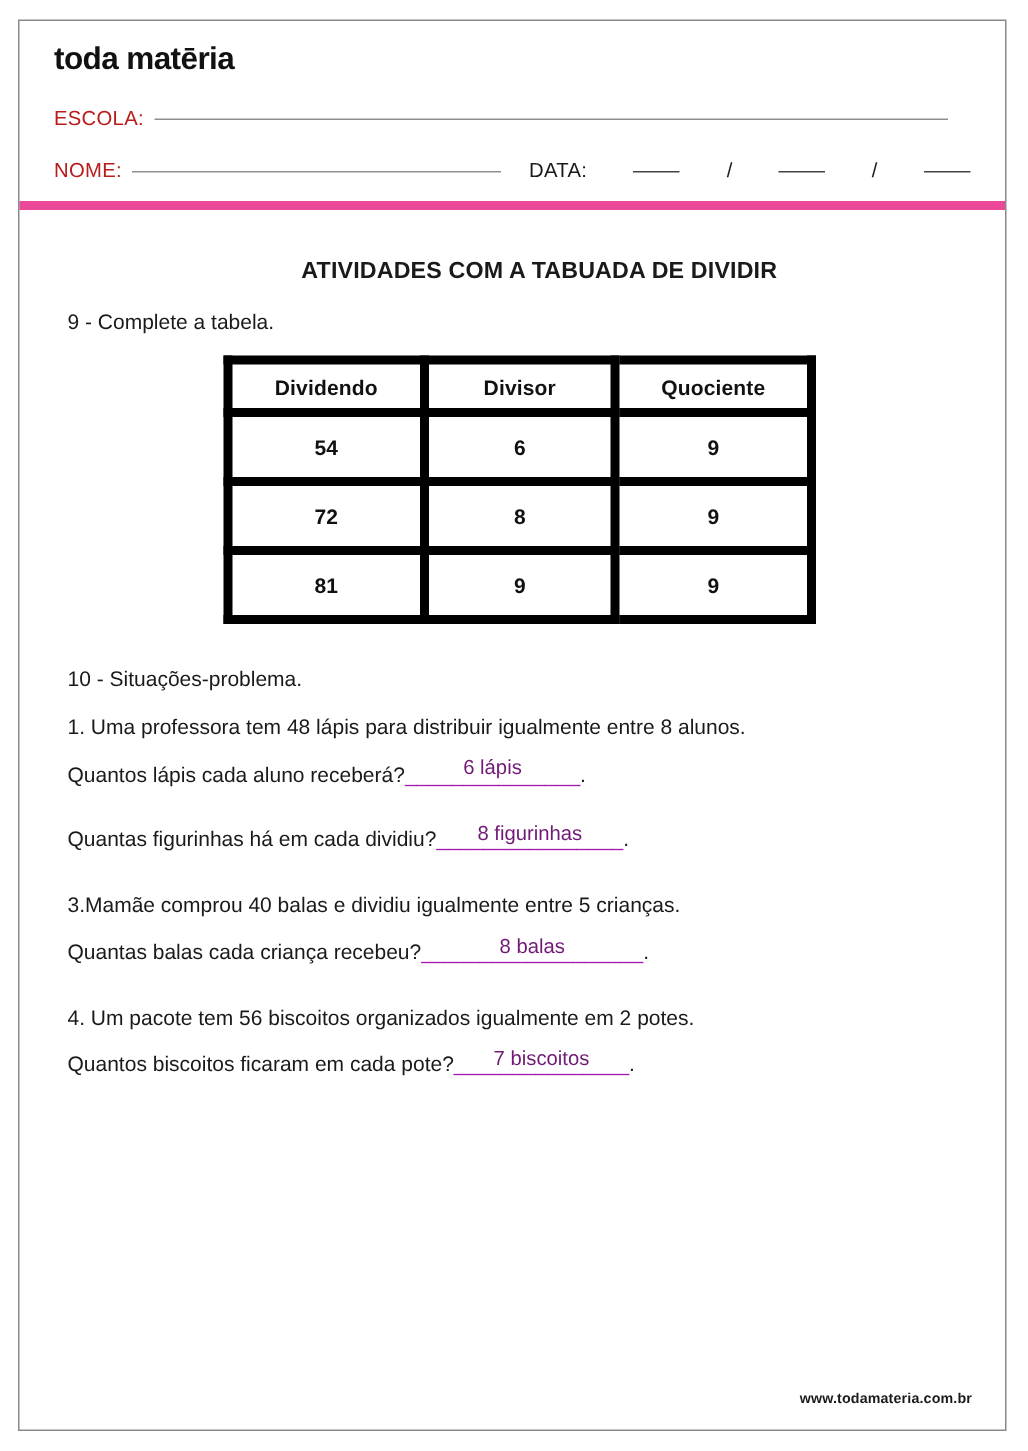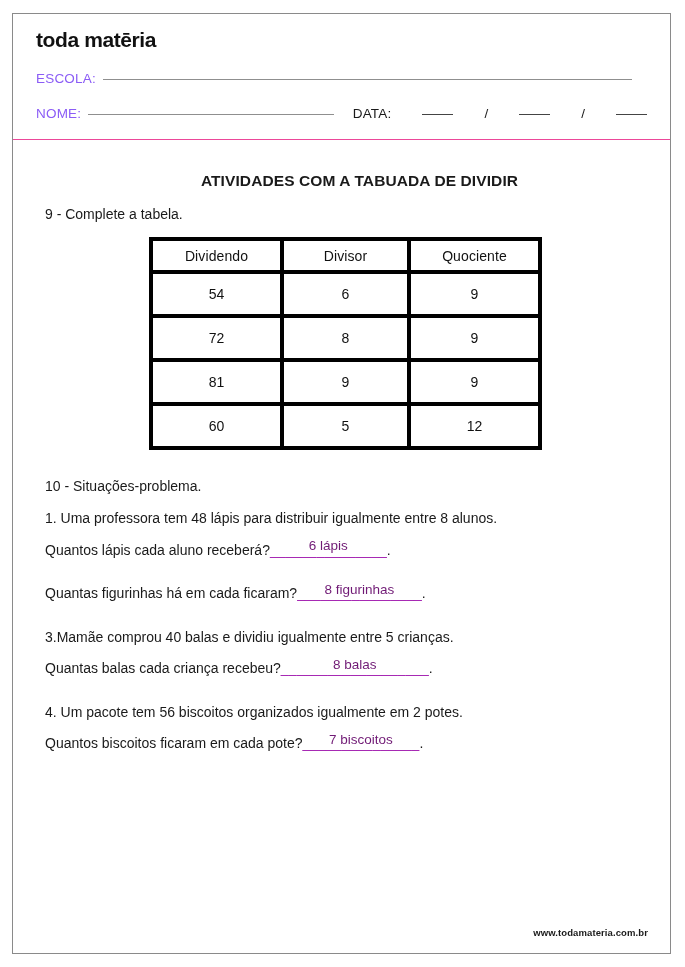--- a/index.html
+++ b/index.html
@@ -25,21 +25,21 @@
     height: 941px;
     border: 1px solid #8a8a8a;
     box-sizing: border-box;
     background: #fff;
   }
 
   
   .header {
     position: relative;
     height: 126px;
-    border-bottom: 1px solid #ec4899;
+    border-bottom: 6px solid #ec4899;
     box-sizing: border-box;
   }
 
   .logo {
     position: absolute;
     left: 23px;
     top: 14px;
     font-size: 21px;
     font-weight: 700;
     letter-spacing: -0.4px;
@@ -52,21 +52,21 @@
     display: flex;
     align-items: baseline;
     white-space: nowrap;
   }
   .field-escola { top: 57px; width: 614px; }
   .field-nome   { top: 92px; width: 614px; }
 
   .field-label {
     font-size: 13.5px;
     letter-spacing: 0.2px;
-    color: #8b5cf6;
+    color: #b91c1c;
     flex: 0 0 auto;
   }
 
   .rule {
     display: inline-block;
     height: 0;
     border-bottom: 1px solid #8f8f8f;
     margin-left: 7px;
     position: relative;
     top: -3px;
@@ -126,24 +126,24 @@
     margin-top: 15px;
     padding-left: 136px;
   }
   table.div-table {
     border-collapse: collapse;
     width: 389px;
     table-layout: fixed;
   }
   table.div-table th,
   table.div-table td {
-    border: 4px solid #000000;
+    border: 6px solid #000000;
     text-align: center;
     font-size: 14px;
-    font-weight: 400;
+    font-weight: 700;
     color: #111;
     height: 40px;
     padding: 0;
   }
   table.div-table th {
     height: 29px;
     font-size: 14px;
     letter-spacing: 0.1px;
   }
   table.div-table col.c1 { width: 131px; }
@@ -269,40 +269,35 @@
           <tr>
             <td>72</td>
             <td>8</td>
             <td class="answer">9</td>
           </tr>
           <tr>
             <td>81</td>
             <td>9</td>
             <td class="answer">9</td>
           </tr>
-          <tr>
-            <td>60</td>
-            <td>5</td>
-            <td class="answer">12</td>
-          </tr>
         </tbody>
       </table>
     </div>
 
     <div class="problems">
 
       <div class="section-heading">10 - Situações-problema.</div>
 
       <div class="problem">
         <p class="problem-statement">1. Uma professora tem 48 lápis para distribuir igualmente entre 8 alunos.</p>
         <p class="problem-answer-line"><span>Quantos lápis cada aluno receberá?</span><span class="blank-holder"><span class="blank-underscores">_______________</span><span class="handwritten">6 lápis</span></span><span>.</span></p>
       </div>
 
       <div class="problem">
-        <p class="problem-answer-line"><span>Quantas figurinhas há em cada ficaram?</span><span class="blank-holder"><span class="blank-underscores">________________</span><span class="handwritten">8 figurinhas</span></span><span>.</span></p>
+        <p class="problem-answer-line"><span>Quantas figurinhas há em cada dividiu?</span><span class="blank-holder"><span class="blank-underscores">________________</span><span class="handwritten">8 figurinhas</span></span><span>.</span></p>
       </div>
 
       <div class="problem">
         <p class="problem-statement">3.Mamãe comprou 40 balas e dividiu igualmente entre 5 crianças.</p>
         <p class="problem-answer-line"><span>Quantas balas cada criança recebeu?</span><span class="blank-holder"><span class="blank-underscores">___________________</span><span class="handwritten">8 balas</span></span><span>.</span></p>
       </div>
 
       <div class="problem">
         <p class="problem-statement">4. Um pacote tem 56 biscoitos organizados igualmente em 2 potes.</p>
         <p class="problem-answer-line"><span>Quantos biscoitos ficaram em cada pote?</span><span class="blank-holder"><span class="blank-underscores">_______________</span><span class="handwritten">7 biscoitos</span></span><span>.</span></p>

